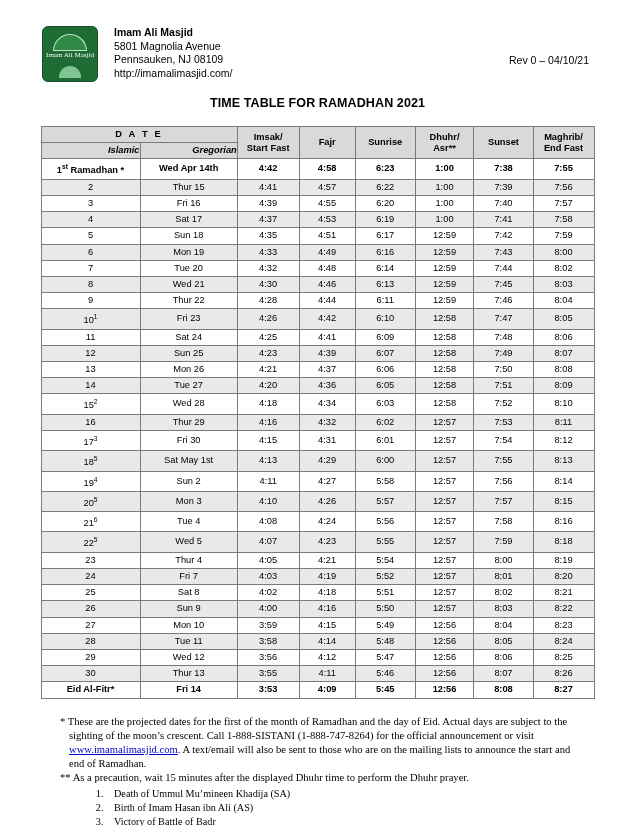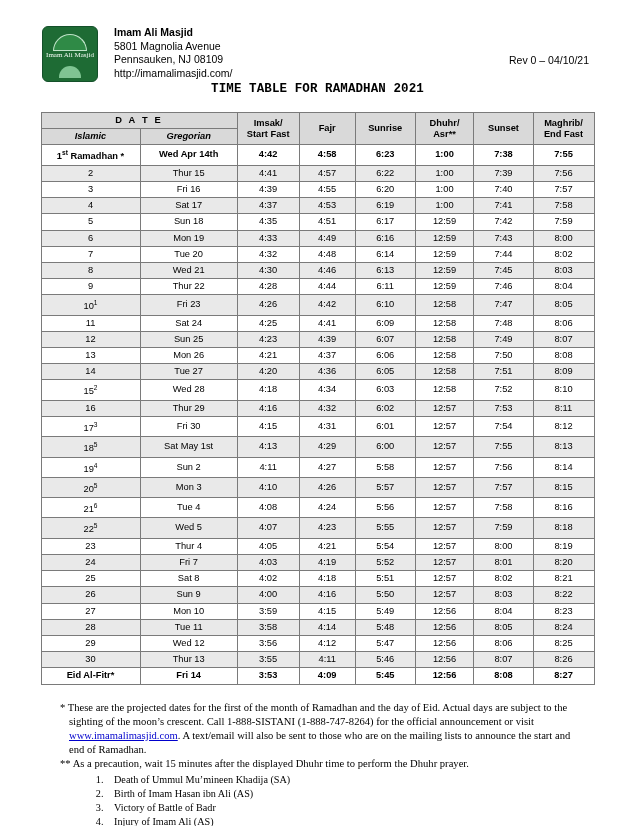--- a/index.html
+++ b/index.html
@@ -79,24 +79,24 @@
     margin-right: 16px;
     margin-top: 28px;
     font-family: "Liberation Sans", sans-serif;
     font-size: 10.5px;
     padding-left: 9px;
   }
 
   
   .doc-title {
     text-align: center;
-    font-family: Liberation Mono, monospace;
+    font-family: Liberation Sans, sans-serif;
     font-weight: bold;
     font-size: 12.5px;
-    margin-top: 0;
+    margin-top: 14px;
     margin-bottom: 5px;
     letter-spacing: 0.1px;
   }
 
   
   table.timetable {
     border-collapse: collapse;
     width: 554px;
     margin: 16px auto;
     font-family: "Liberation Sans", sans-serif;
@@ -115,20 +115,21 @@
     background: #d9d9d9;
     font-weight: bold;
   }
   table.timetable thead th.date-group {
     letter-spacing: 2.2px;
   }
   table.timetable thead th.sub {
     font-style: italic;
     font-weight: bold;
     background: #d9d9d9;
+    text-align: right;
   }
   table.timetable thead th.tall {
     height: 30.4px;
     line-height: 11px;
   }
   .hdr-2line { display: block; }
   tr.alt td { background: #e9e9e9; }
   td.islamic { width: 108px; }
   td.greg { width: 108px; }
   td.t { width: 67px; }

